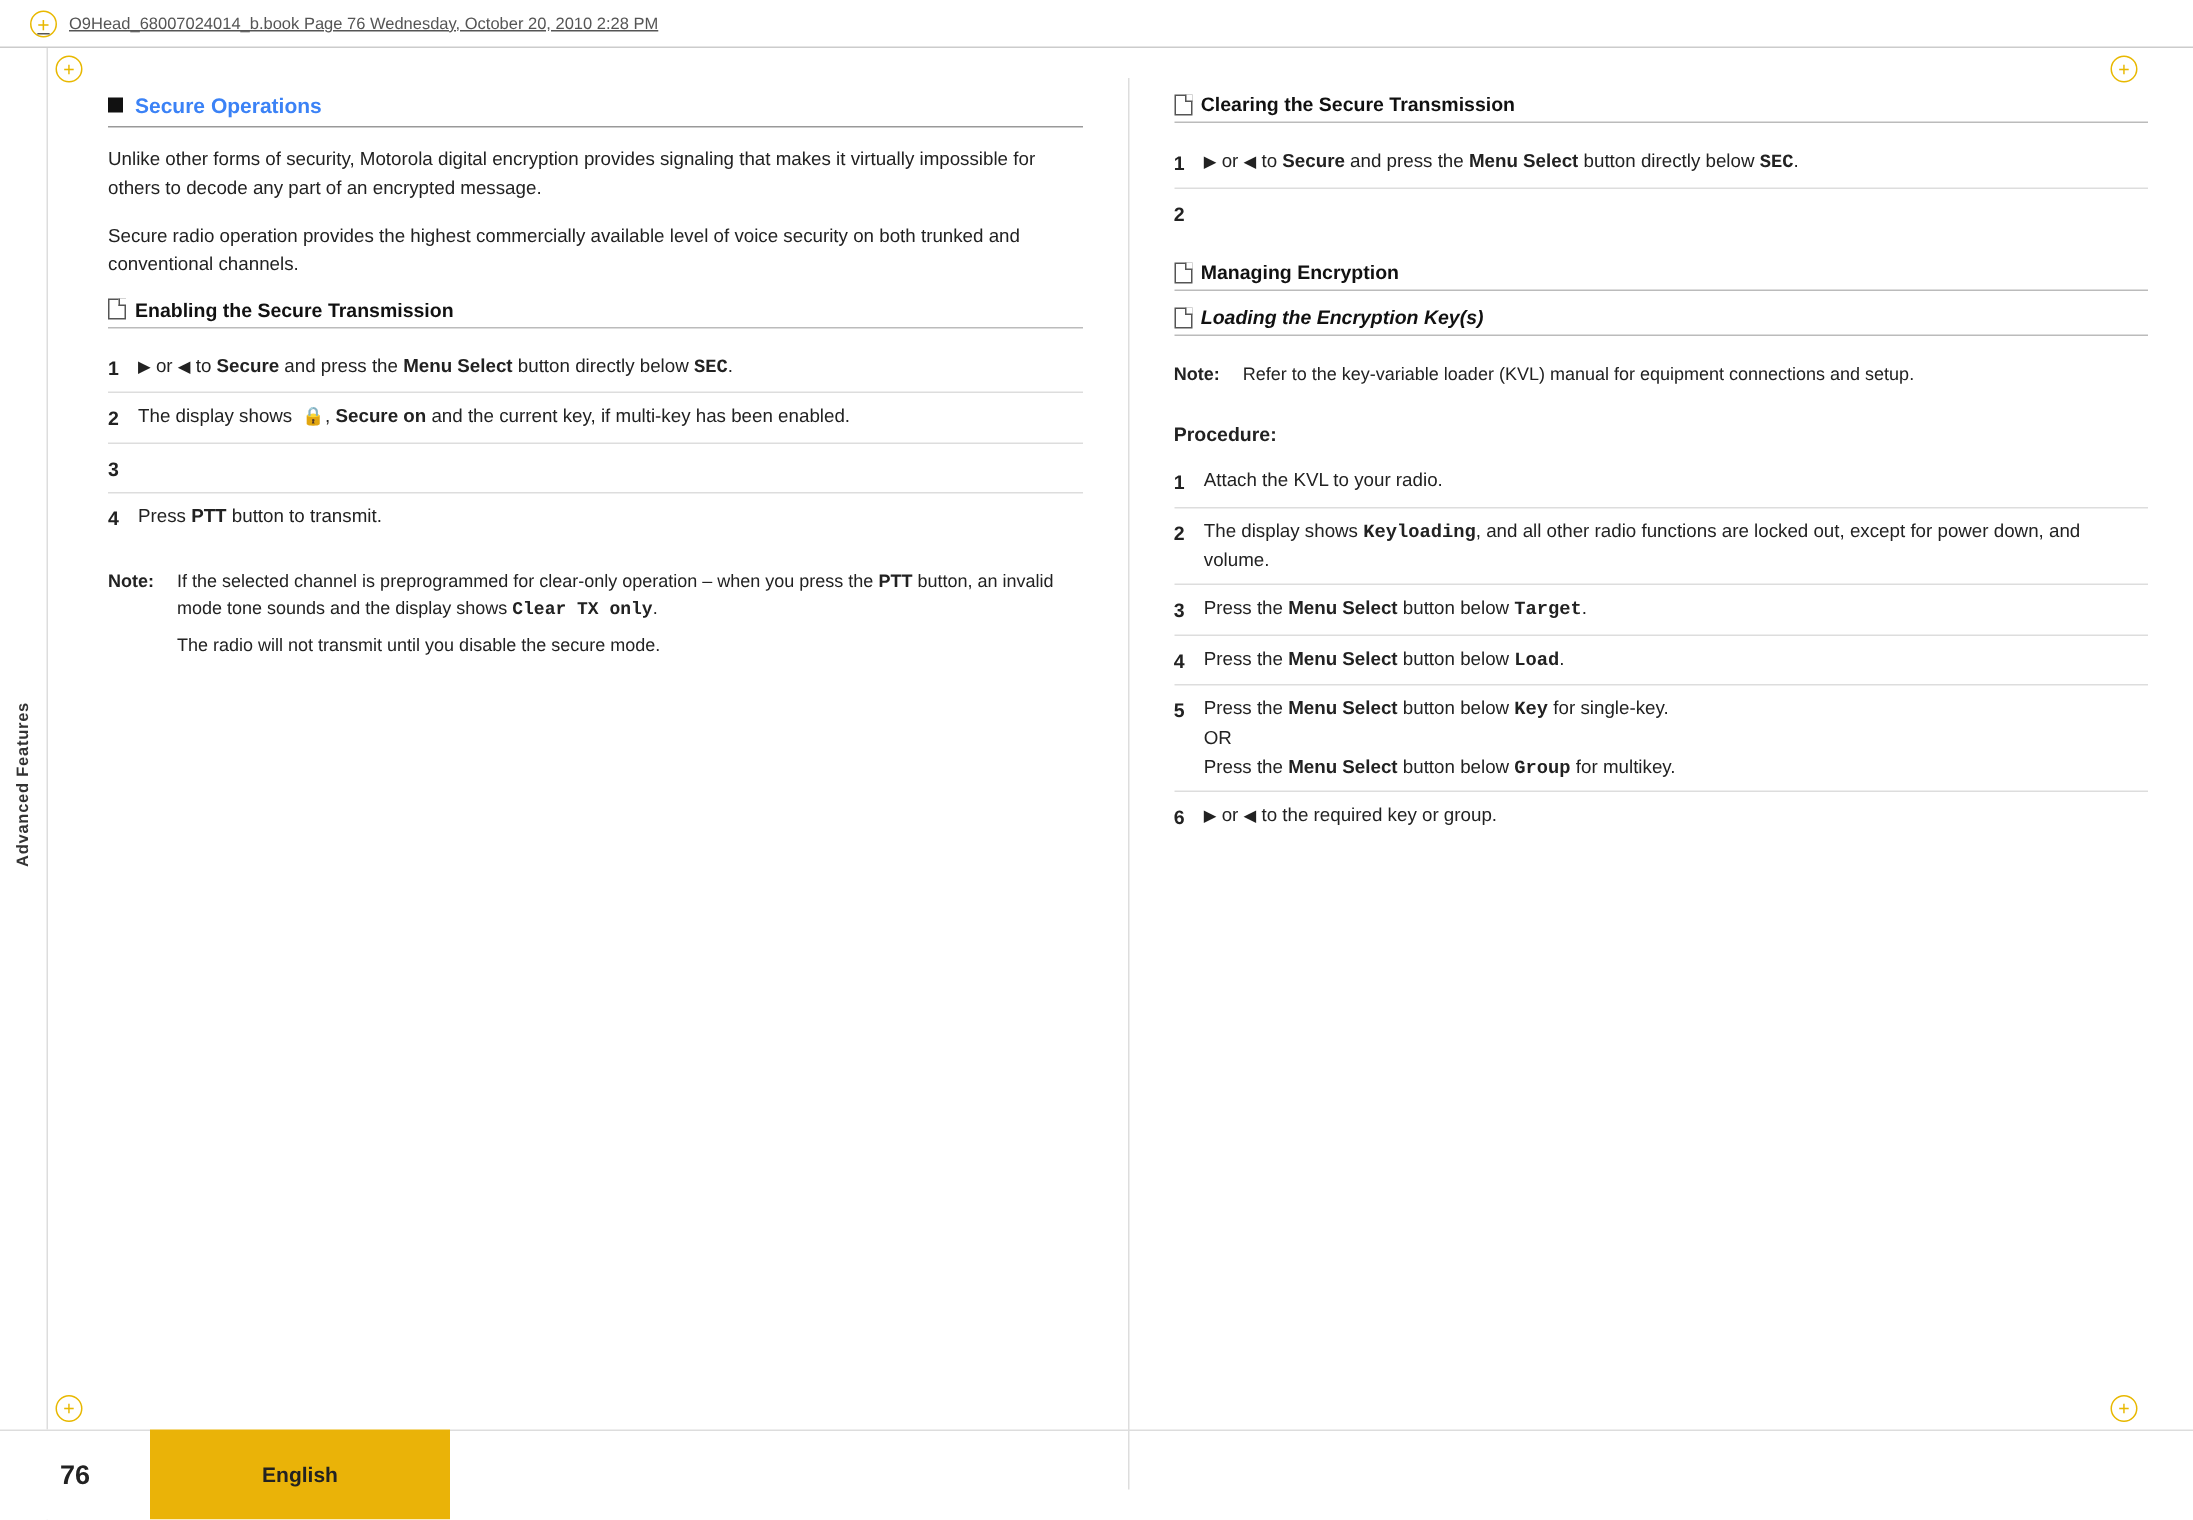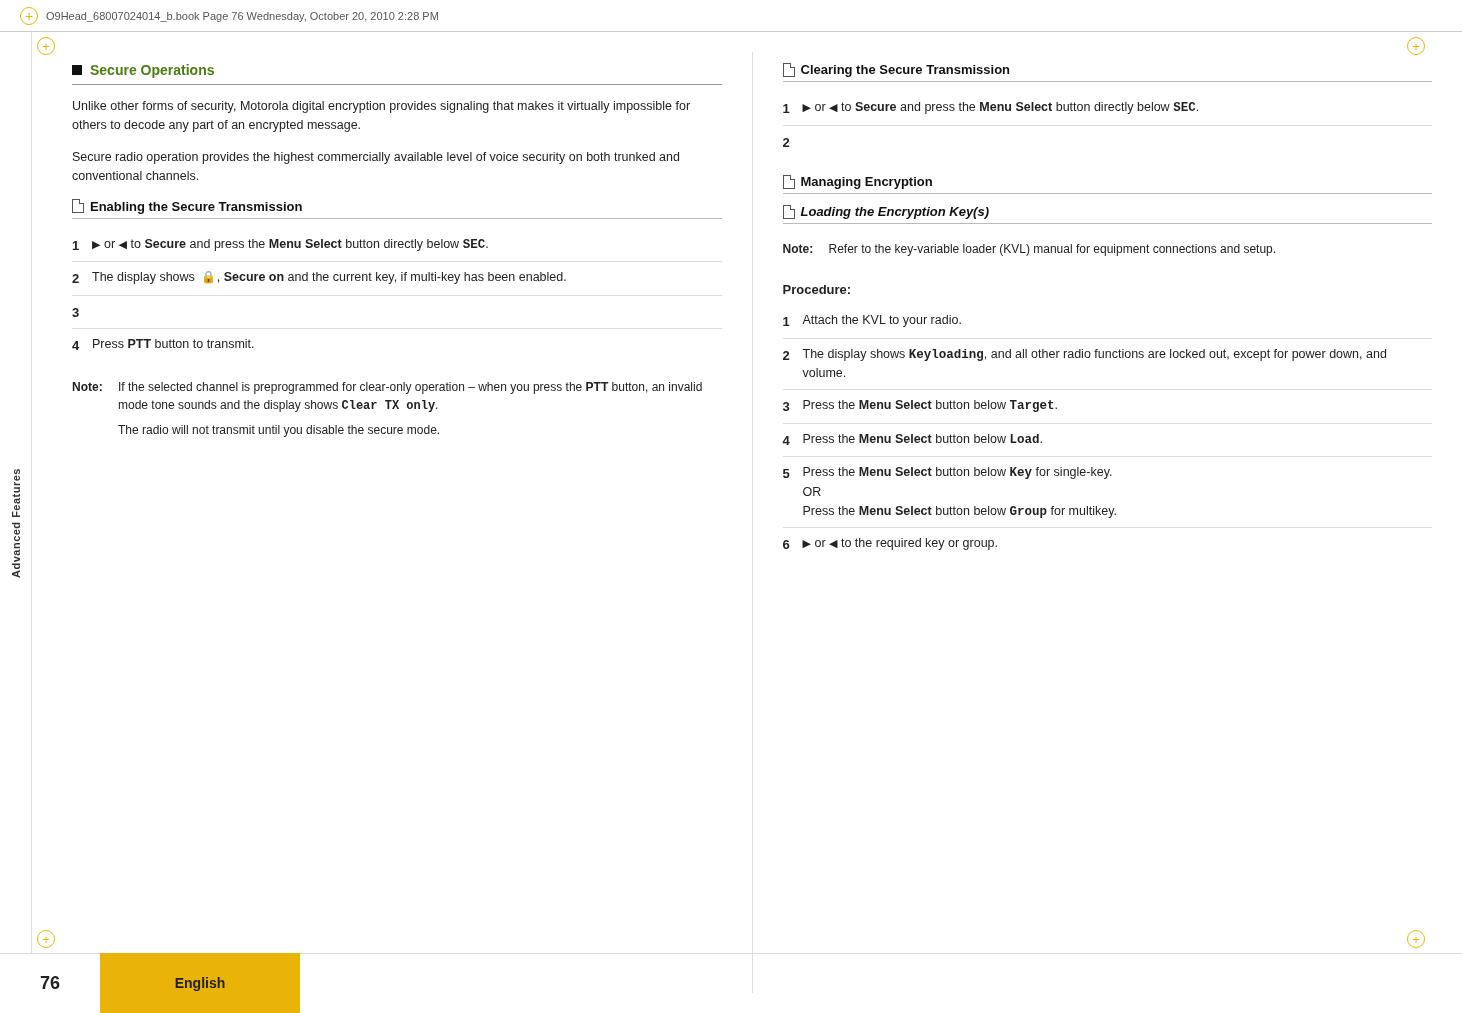--- a/index.html
+++ b/index.html
@@ -19,20 +19,21 @@
       position: absolute;
       top: 0; left: 0; right: 0;
       height: 32px;
       background: #fff;
       border-bottom: 1px solid #ccc;
       display: flex;
       align-items: center;
       padding: 0 20px;
       font-size: 11px;
       color: #555;
+      text-decoration: underline;
     }
     .top-bar-left {
       display: flex;
       align-items: center;
       gap: 8px;
     }
     .crosshair {
       width: 18px; height: 18px;
       border: 1.5px solid #e8b800;
       border-radius: 50%;
@@ -92,21 +93,21 @@
       padding: 10px 30px 10px 30px;
     }
 
     
     .section-heading {
       display: flex;
       align-items: center;
       gap: 8px;
       font-size: 14px;
       font-weight: bold;
-      color: #4d7c0f;
+      color: #3b82f6;
       margin-bottom: 12px;
       padding-bottom: 6px;
       border-bottom: 1px solid #999;
     }
     .section-heading .black-square {
       width: 10px; height: 10px;
       background: #111;
       display: inline-block;
       flex-shrink: 0;
     }

